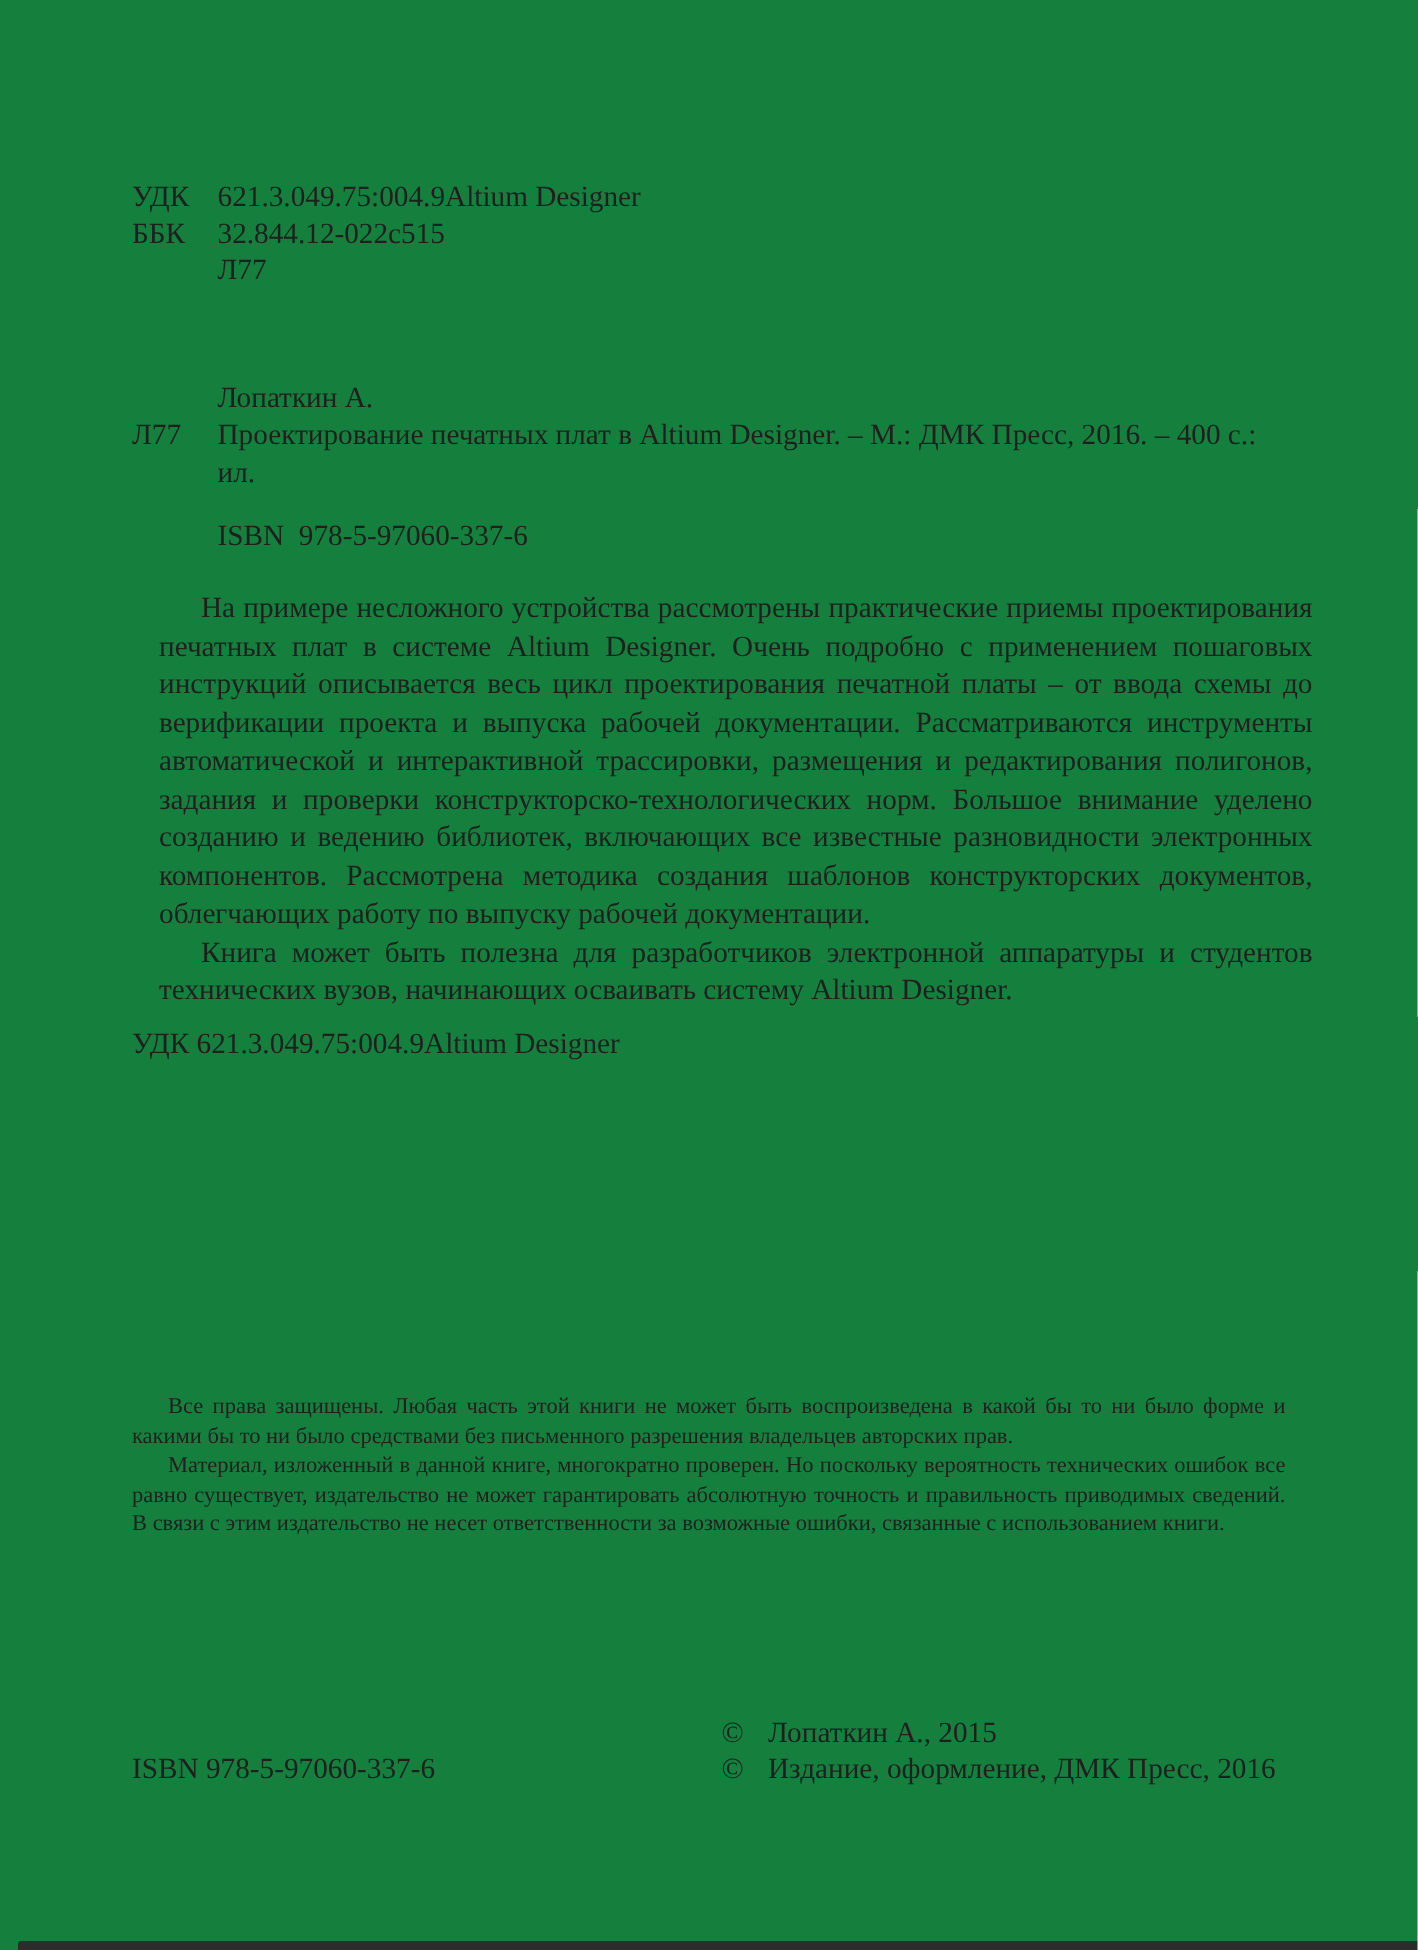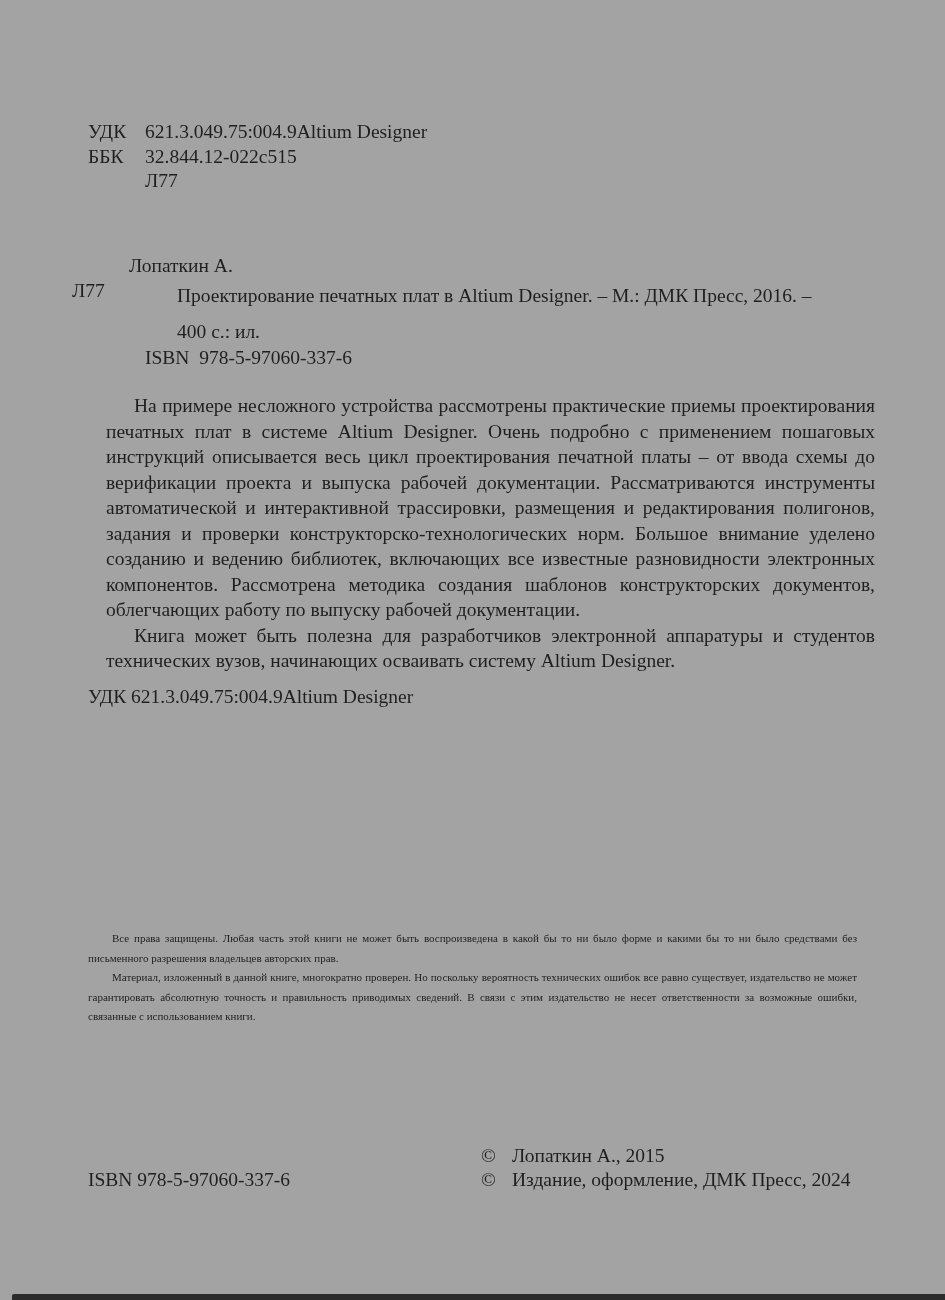--- a/index.html
+++ b/index.html
@@ -2,46 +2,46 @@
 <html><head>
 <meta charset="utf-8">
 <style>
   * { box-sizing: border-box; }
   html, body { margin: 0; padding: 0; background: #e9e9e9; }
   .page {
     position: relative;
     width: 945px;
     height: 1300px;
     margin: 0 auto;
-    background: #a3a3a3;
+    background: #15803d;
     color: #1f1f1f;
     font-family: "Liberation Serif", "DejaVu Serif", serif;
     font-size: 19.5px;
     overflow: hidden;
   }
   .block { position: absolute; }
 
   .head-codes { left: 88px; top: 120px; }
   .code-row { display: flex; line-height: 24.5px; }
   .code-label { width: 57px; flex: none; }
 
-  .bib { left: 72px; top: 253px; width: 769px; }
+  .bib { left: 88px; top: 253px; width: 769px; }
   .bib-author { padding-left: 57px; line-height: 25px; }
   .bib-row { display: flex; }
   .bib-code { width: 57px; flex: none; line-height: 25px; }
-  .bib-entry { flex: 1; line-height: 36px; margin-left: 48px; }
+  .bib-entry { flex: 1; line-height: 25px; }
 
   .isbn-mid { left: 145px; top: 345px; line-height: 25px; }
 
   .annotation { left: 106px; top: 393px; width: 769px; text-align: justify; }
   .annotation p { margin: 0; text-indent: 28px; line-height: 25.5px; }
 
   .codes-right { left: 88px; top: 684px; width: 769px; line-height: 25.5px; }
 
-  .legal { left: 88px; top: 929px; width: 769px; text-align: justify; font-size: 11px; }
+  .legal { left: 88px; top: 929px; width: 769px; text-align: justify; font-size: 15px; }
   .legal p { margin: 0; text-indent: 24px; line-height: 19.6px; }
 
   .footer-isbn { left: 88px; top: 1168px; line-height: 24px; }
   .copyrights { left: 481px; top: 1144px; }
   .copy-row { display: flex; line-height: 24px; }
   .copy-symbol { width: 31px; flex: none; }
 
   .scan-edge {
     position: absolute;
     left: 12px;
@@ -98,19 +98,19 @@
 
   <div class="block footer-isbn">ISBN 978-5-97060-337-6</div>
 
   <div class="block copyrights">
     <div class="copy-row">
       <span class="copy-symbol">©</span>
       <span class="copy-text">Лопаткин А., 2015</span>
     </div>
     <div class="copy-row">
       <span class="copy-symbol">©</span>
-      <span class="copy-text">Издание, оформление, ДМК Пресс, 2024</span>
+      <span class="copy-text">Издание, оформление, ДМК Пресс, 2016</span>
     </div>
   </div>
 
   <div class="scan-edge"></div>
 
 </div>
 
 </body></html>

